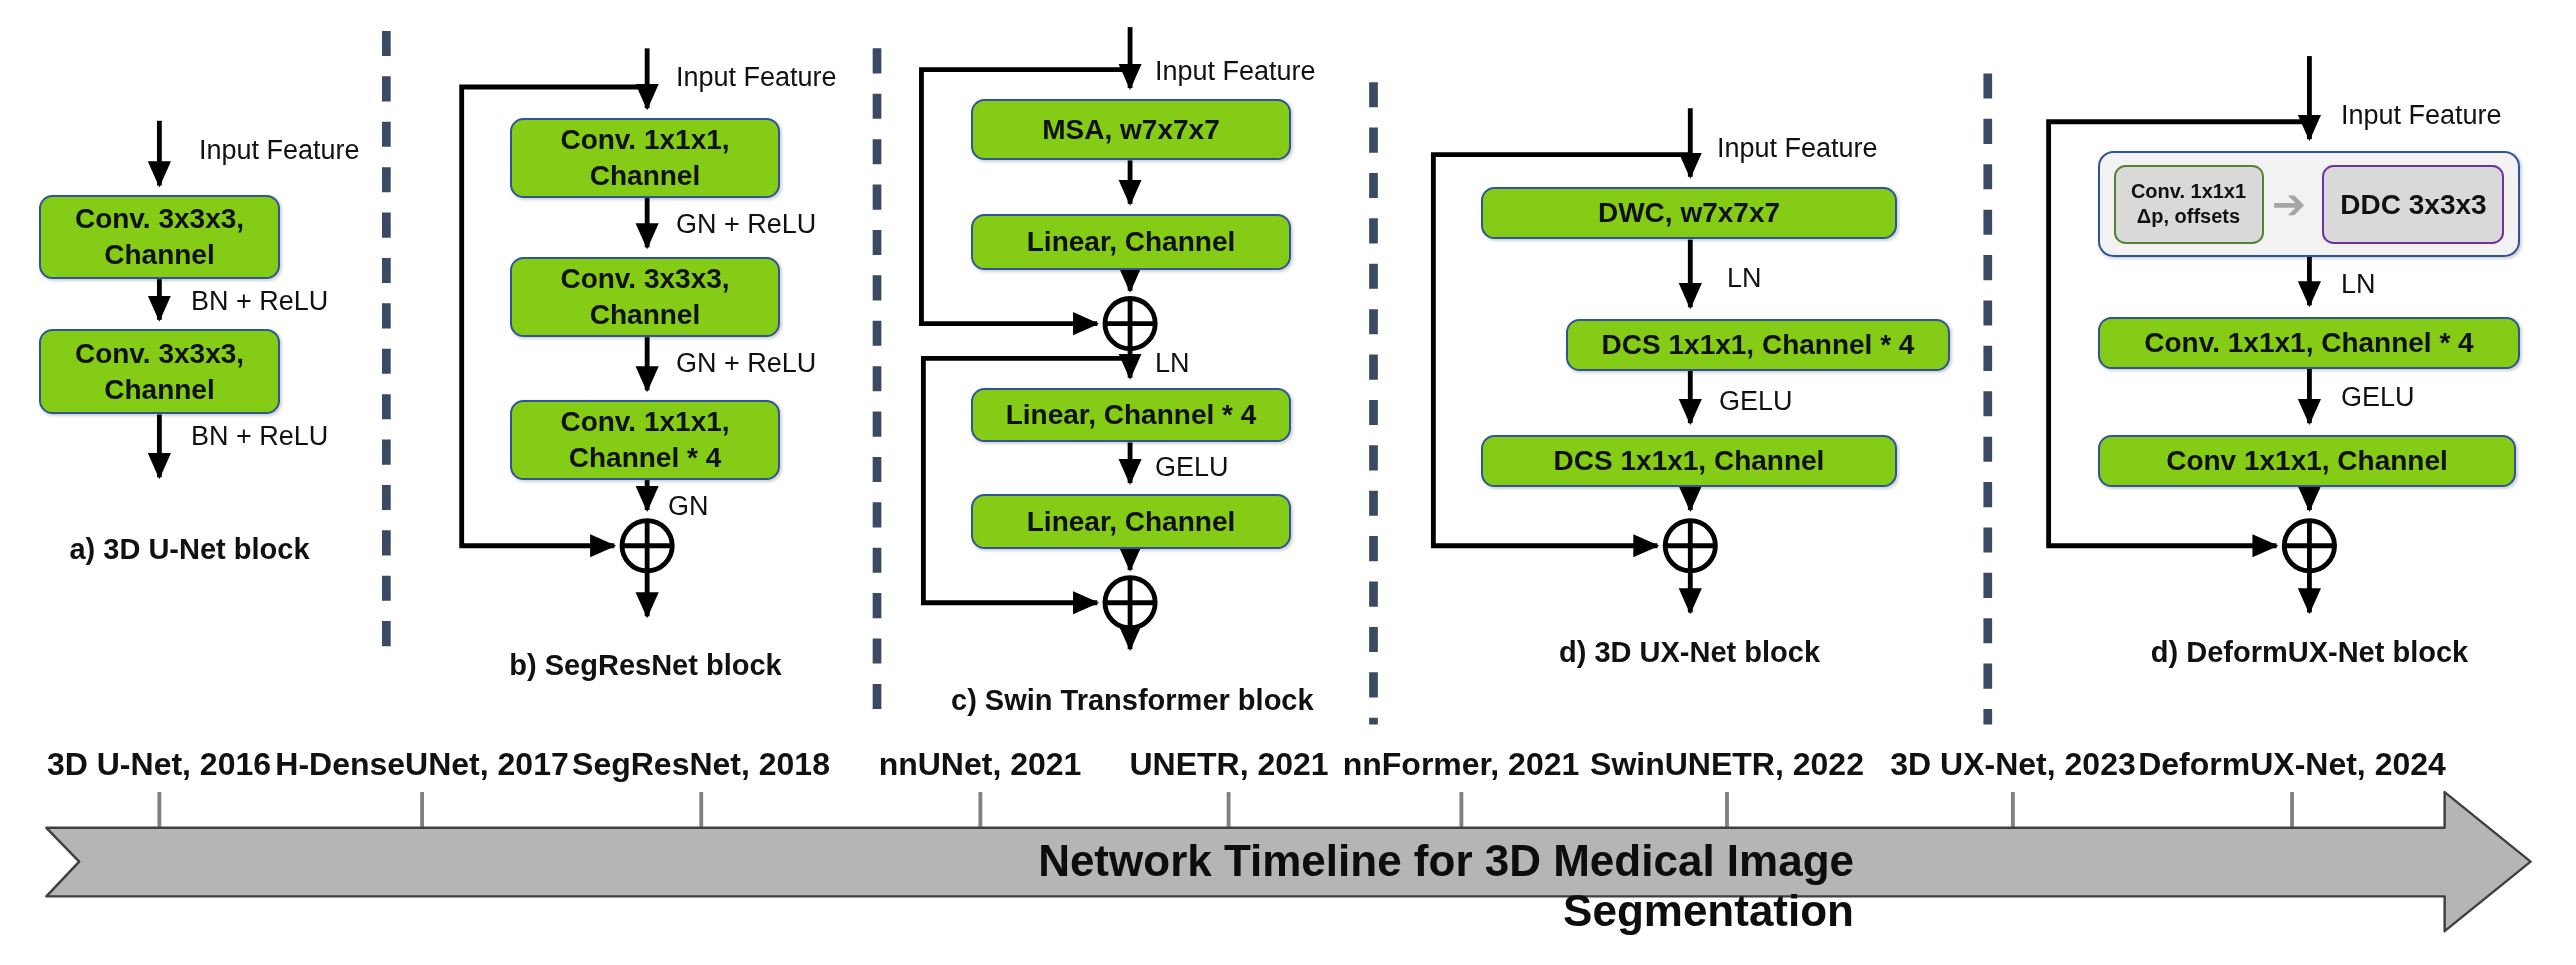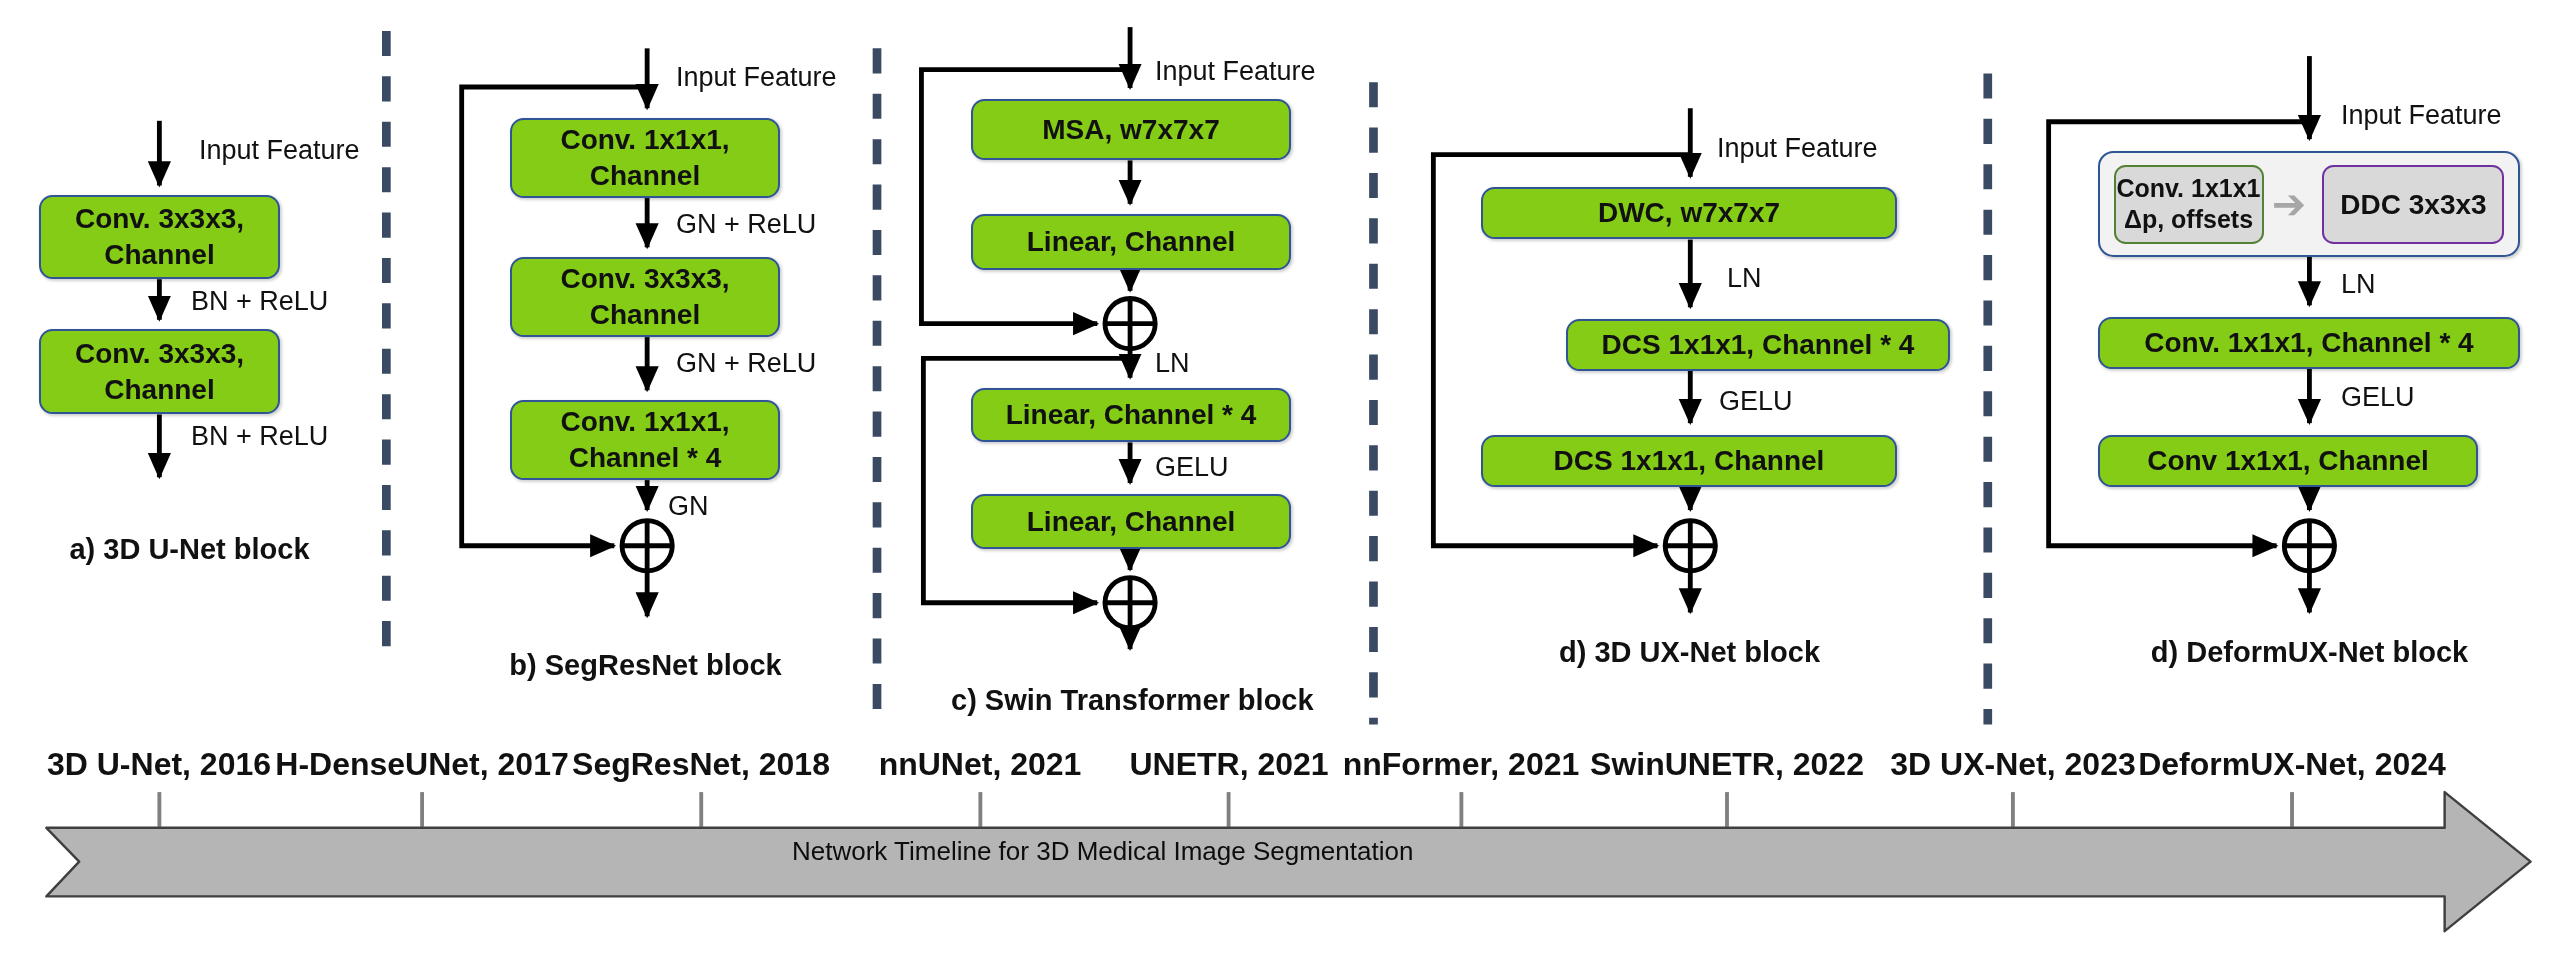--- a/index.html
+++ b/index.html
@@ -15,29 +15,29 @@
   .flow-box{position:absolute;background:#84cc16;border:2.9px solid #2f5597;border-radius:13.5px;
             box-sizing:border-box;display:flex;align-items:center;justify-content:center;
             text-align:center;font-weight:bold;font-size:28px;line-height:1.28;
             white-space:pre-line;box-shadow:1.9px 1.9px 2.9px rgba(0,0,0,0.18);}
   .container-box{position:absolute;background:#f2f2f2;border:2.9px solid #2f5597;border-radius:15.5px;
             box-sizing:border-box;display:flex;align-items:center;justify-content:space-between;
             padding:0 13.5px;box-shadow:1.9px 1.9px 2.9px rgba(0,0,0,0.18);}
   .inner-box{background:#d9d9d9;border-radius:11.6px;box-sizing:border-box;height:79px;
             display:flex;align-items:center;justify-content:center;text-align:center;
             font-weight:bold;white-space:pre-line;line-height:1.25;}
-  .inner-green{border:2.9px solid #538135;width:150px;font-size:25px;}
+  .inner-green{border:2.9px solid #538135;width:150px;font-size:20px;}
   .inner-purple{border:2.9px solid #7030a0;width:182px;font-size:28px;margin-left:8px;}
   .gray-arrow{color:#a6a6a6;font-size:41px;font-weight:bold;line-height:1;}
   .lbl{position:absolute;font-weight:normal;font-size:27px;white-space:nowrap;}
   .caption{position:absolute;font-weight:bold;font-size:29px;text-align:center;white-space:nowrap;}
   .tl-label{position:absolute;top:746px;font-weight:bold;font-size:32px;
             transform:translateX(-50%);white-space:nowrap;}
-  .band-title{position:absolute;left:792px;top:836px;width:1062px;text-align:left;
-            font-weight:normal;font-size:26px;color:#0d0d0d;}
+  .band-title{position:absolute;left:792px;top:836px;width:1062px;text-align:right;
+            font-weight:bold;font-size:44px;color:#0d0d0d;}
 </style>
 </head>
 <body>
 
 <div id="stage">
 
   <svg id="connectors" width="2576" height="966" viewBox="0 0 2667 1000">
     <defs>
       <marker id="ah" markerUnits="userSpaceOnUse" markerWidth="32" markerHeight="28" refX="25" refY="12" orient="auto">
         <path d="M0,0 L27,12 L0,24 Z" fill="#000"></path>
@@ -173,21 +173,21 @@
     <div class="lbl" style="left:2341px;top:100px">Input Feature</div>
     <div class="container-box" style="left:2098px;top:151px;width:422px;height:106px">
       <div class="inner-box inner-green">Conv. 1x1x1
 Δp, offsets</div>
       <span class="gray-arrow">➔</span>
       <div class="inner-box inner-purple">DDC 3x3x3</div>
     </div>
     <div class="lbl" style="left:2341px;top:269px">LN</div>
     <div class="flow-box" style="left:2098px;top:317px;width:422px;height:52px">Conv. 1x1x1, Channel * 4</div>
     <div class="lbl" style="left:2341px;top:382px">GELU</div>
-    <div class="flow-box" style="left:2098px;top:435px;width:380px;height:52px">Conv 1x1x1, Channel</div>
+    <div class="flow-box" style="left:2098px;top:435px;width:418px;height:52px">Conv 1x1x1, Channel</div>
     <div class="caption" style="left:2130px;top:636px;width:359px">d) DeformUX-Net block</div>
   </div>
 
   <div>
     <div class="tl-label" style="left:159px">3D U-Net, 2016</div>
     <div class="tl-label" style="left:422px">H-DenseUNet, 2017</div>
     <div class="tl-label" style="left:701px">SegResNet, 2018</div>
     <div class="tl-label" style="left:980px">nnUNet, 2021</div>
     <div class="tl-label" style="left:1229px">UNETR, 2021</div>
     <div class="tl-label" style="left:1461px">nnFormer, 2021</div>

